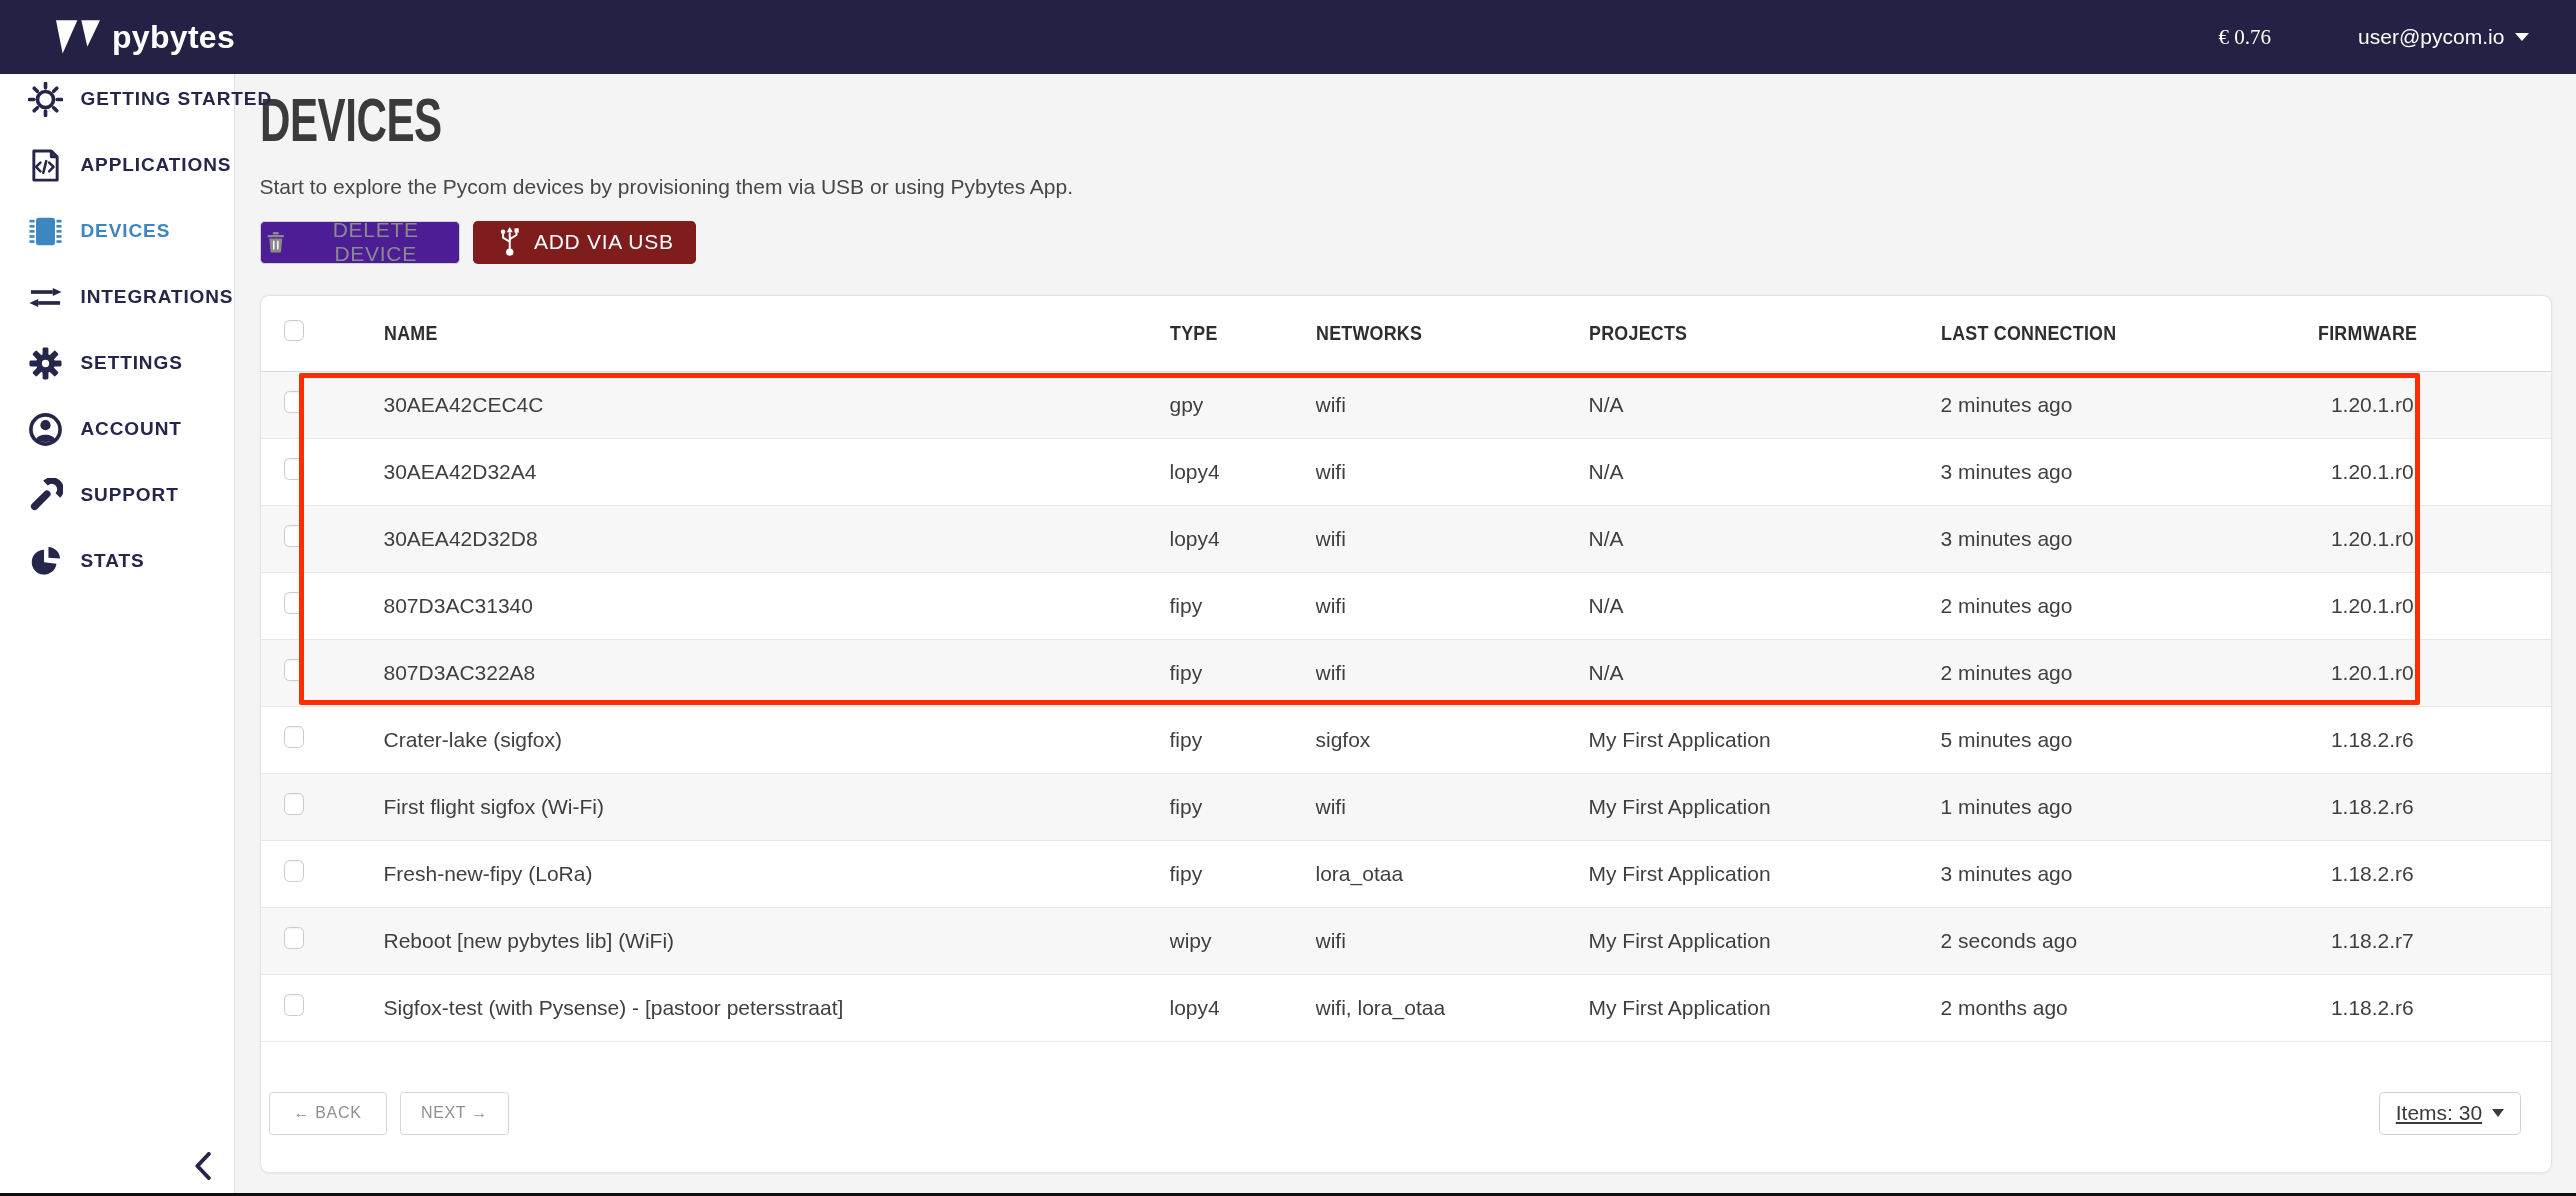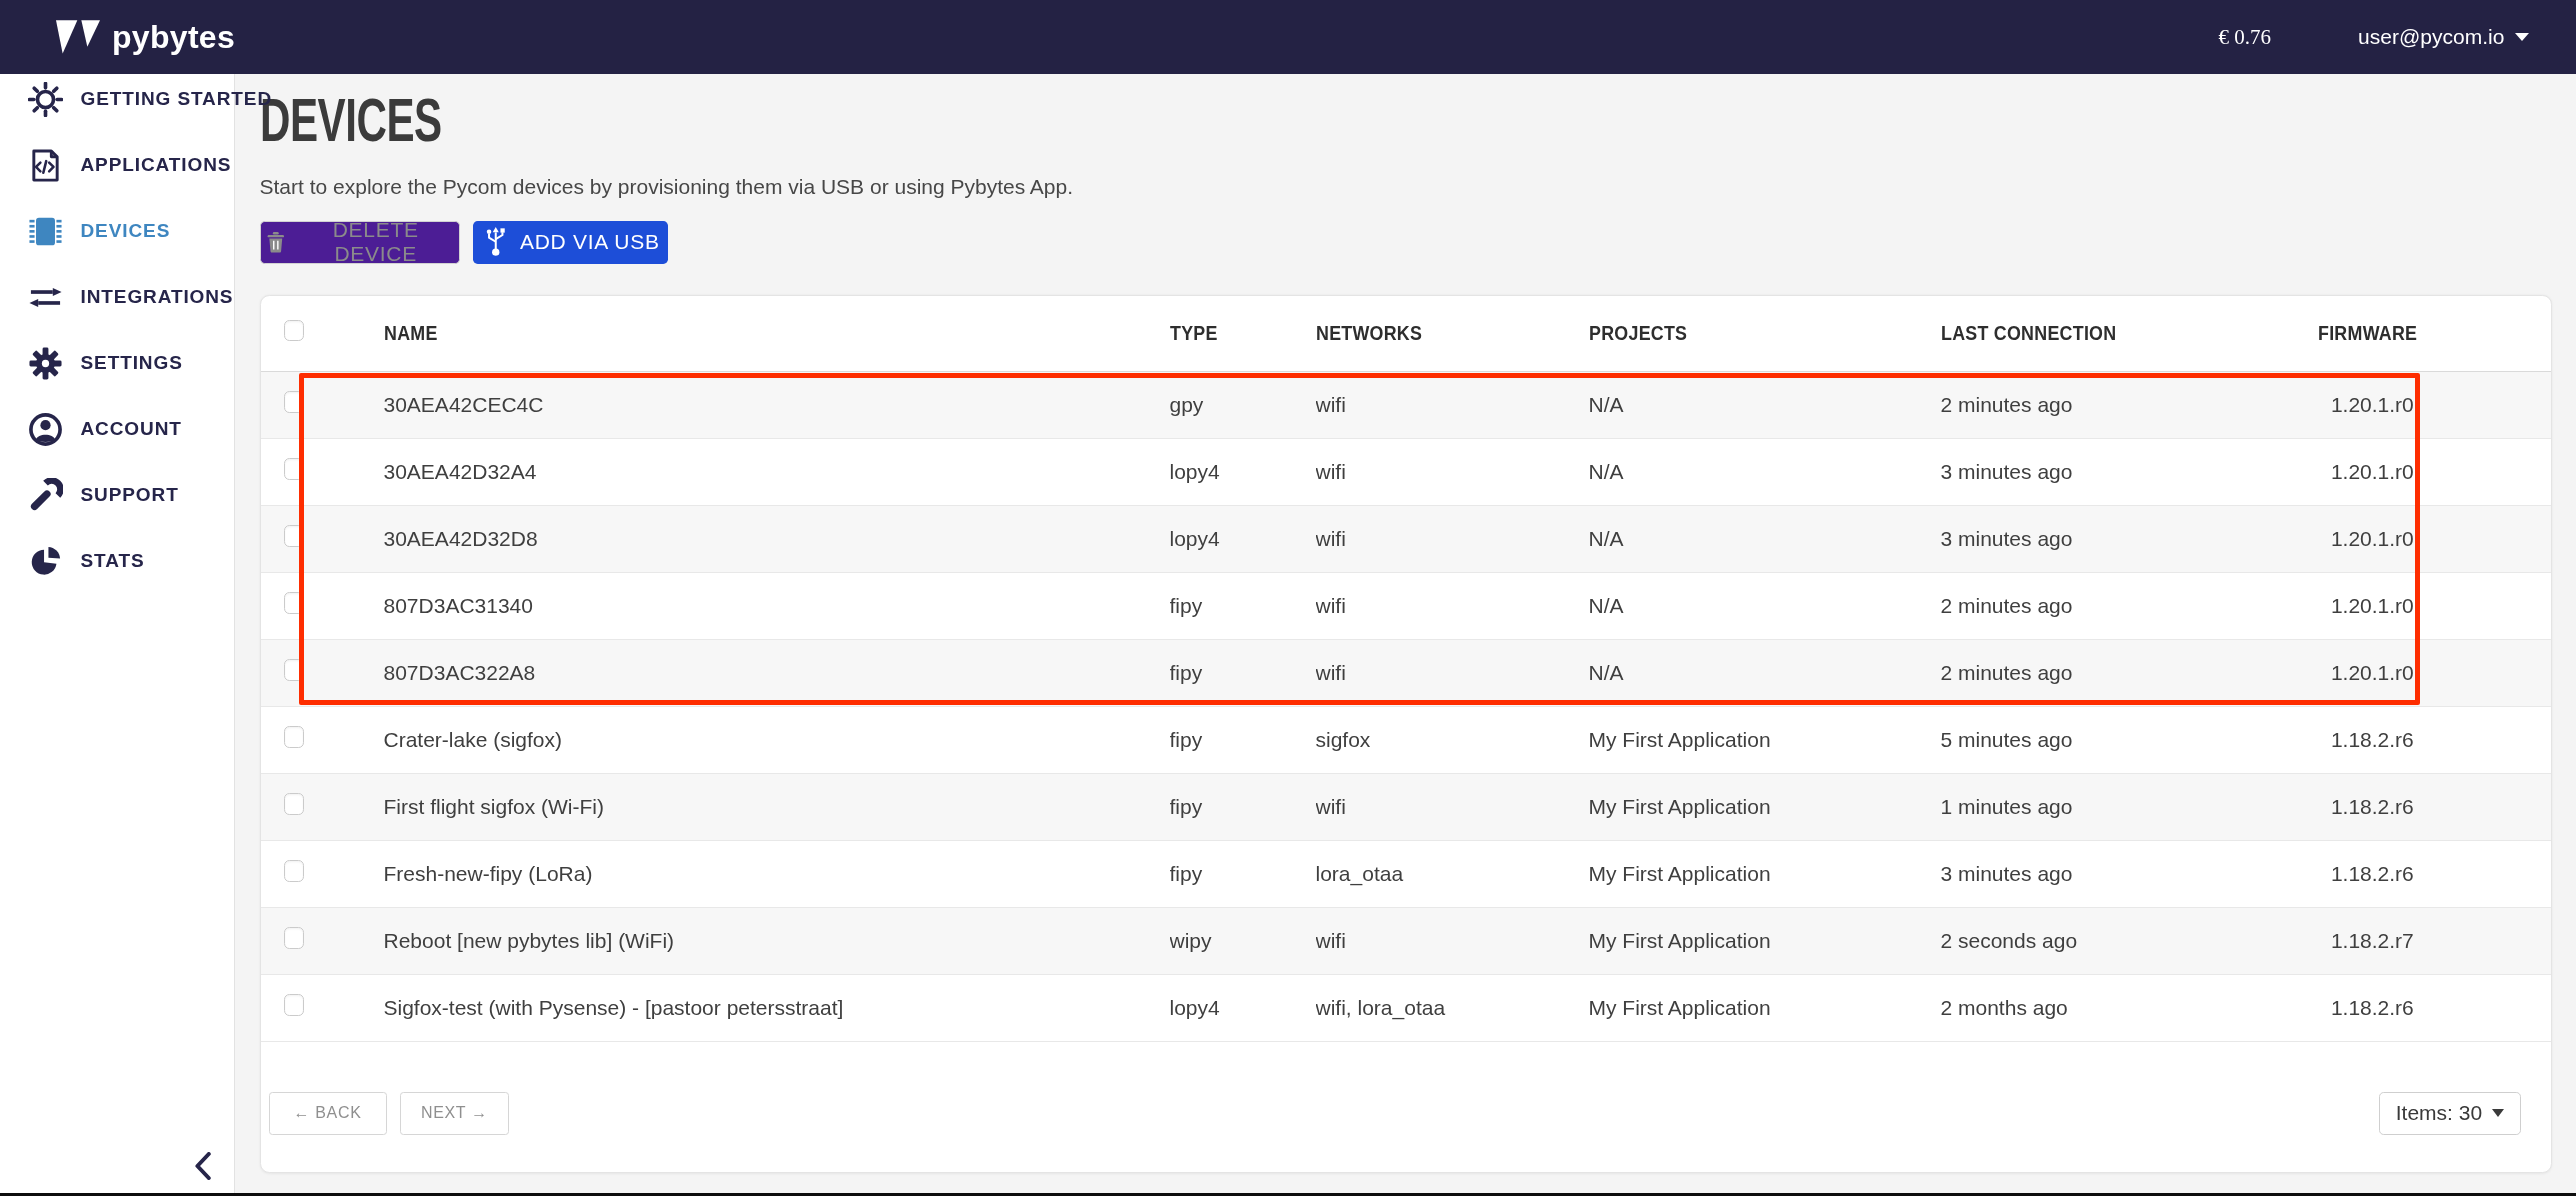--- a/index.html
+++ b/index.html
@@ -32,21 +32,21 @@
   
   .main{position:absolute;left:234px;top:66px;right:0;bottom:0;background:#f4f4f4;}
   .page-title{margin:23px 0 0 25.5px;font-size:62px;font-weight:800;color:#3b3b3b;line-height:1;}
   .page-title .condense{display:inline-block;transform:scaleX(.68);transform-origin:left center;letter-spacing:-0.7px;}
   .page-subtitle{margin:24px 0 0 25.5px;font-size:21px;color:#474747;}
   .btn-row{margin:21.5px 0 0 25.5px;display:flex;align-items:center;}
   .btn{height:43px;border-radius:4.7px;display:inline-flex;align-items:center;justify-content:center;
     font-size:21px;letter-spacing:0.7px;cursor:pointer;box-sizing:border-box;}
   .btn-delete{width:200px;background:#4c1d95;border:1.3px solid #d2d2d2;color:#8b8b8b;margin-right:13.4px;}
   .btn-delete svg{margin-right:14.8px;}
-  .btn-add{width:195px;background:#1d4ed8;border:none;color:#ffffff;padding-left:10px;}
+  .btn-add{width:223px;background:#7f1d1d;border:none;color:#ffffff;padding-left:10px;}
   .btn-add svg{margin-right:13.4px;}
   
   .card{position:relative;margin:31px 0 0 25.5px;width:2292px;height:878px;background:#ffffff;
     border:0.7px solid #e4e4e4;border-radius:9.4px;box-shadow:0 0.7px 2.7px rgba(0,0,0,.06);box-sizing:border-box;}
   .grid{display:grid;grid-template-columns:123px 786px 146px 273px 352px 377px 1fr;align-items:center;}
   .thead{height:75px;border-bottom:1.3px solid #dadada;}
   .th{font-size:21px;font-weight:700;color:#2e2e2e;}
   .th .condense{display:inline-block;transform:scaleX(.85);transform-origin:left center;letter-spacing:0.3px;}
   .trow{height:66px;border-bottom:0.7px solid #e8e8e8;cursor:pointer;}
   .trow.odd{background:#f7f7f7;}
@@ -60,21 +60,21 @@
     border:5.4px solid #fe2d00;border-radius:2px;box-sizing:border-box;pointer-events:none;z-index:10;}
   
   .pager{position:absolute;left:8px;top:796px;display:flex;align-items:center;}
   .pg-btn{height:43px;background:#fff;border:1.3px solid #d6d6d6;border-radius:3.4px;color:#8f8f8f;
     font-size:16px;letter-spacing:0.7px;display:inline-flex;align-items:center;justify-content:center;
     box-sizing:border-box;cursor:pointer;}
   .pg-back{width:118px;margin-right:13.4px;}
   .pg-next{width:109px;}
   .items-select{position:absolute;right:30px;top:796px;height:43px;min-width:118px;padding:0 16px;
     background:#fff;border:1.3px solid #cfcfcf;border-radius:4.7px;color:#3a3a3a;font-size:21px;
-    display:inline-flex;align-items:center;justify-content:center;box-sizing:border-box;cursor:pointer;}
+    display:inline-flex;align-items:center;justify-content:center;box-sizing:border-box;cursor:pointer;text-decoration:underline;}
   .items-select .caret{border-top-color:#3a3a3a;margin-left:9.4px;border-left-width:6.7px;border-right-width:6.7px;border-top-width:8px;}
   
   .bottom-bar{position:absolute;left:0;bottom:0;width:100%;height:3.4px;background:#0d0d0d;z-index:40;}
 </style>
 </head>
 <body>
 
 <div class="navbar">
   <div class="logo">
     <svg width="44" height="35" viewBox="0 0 66 52">

